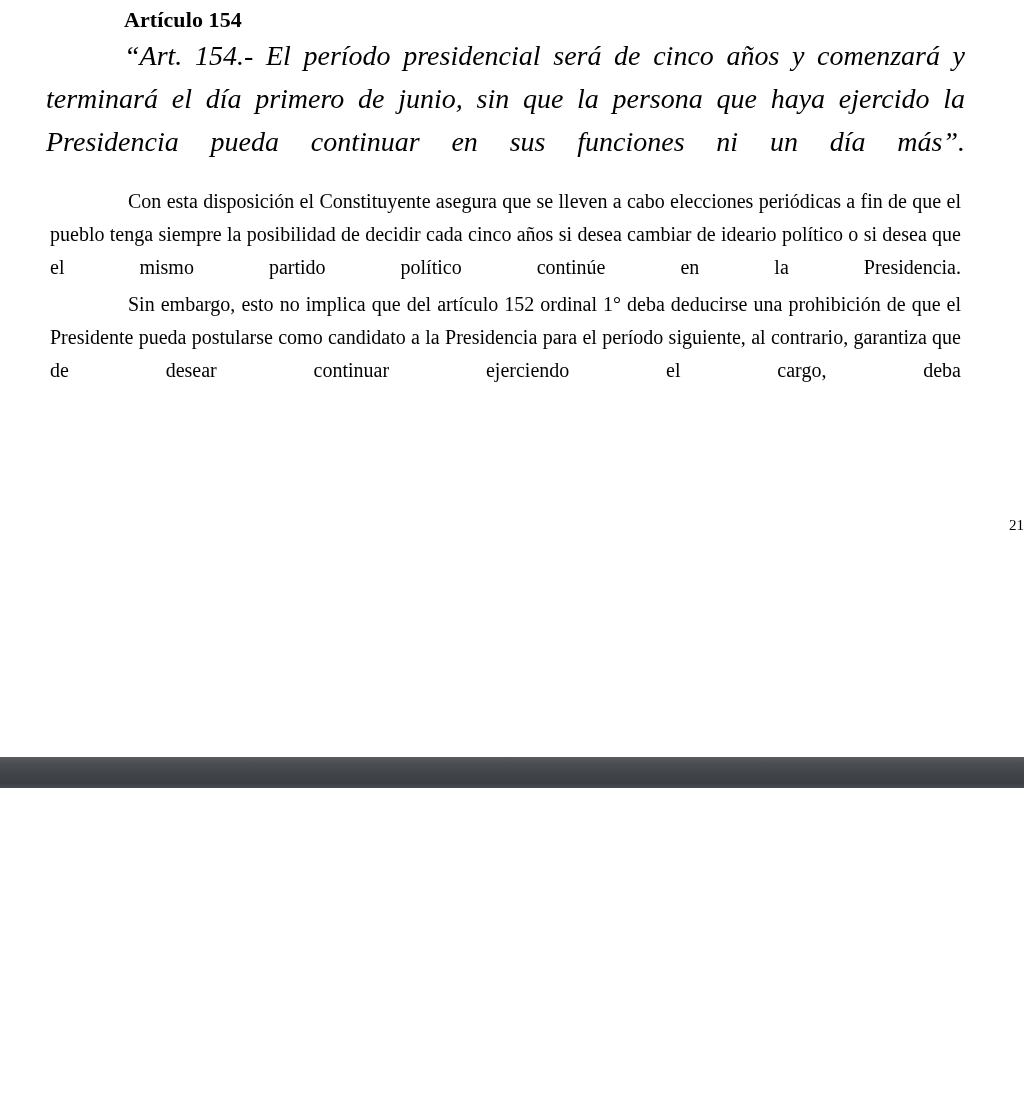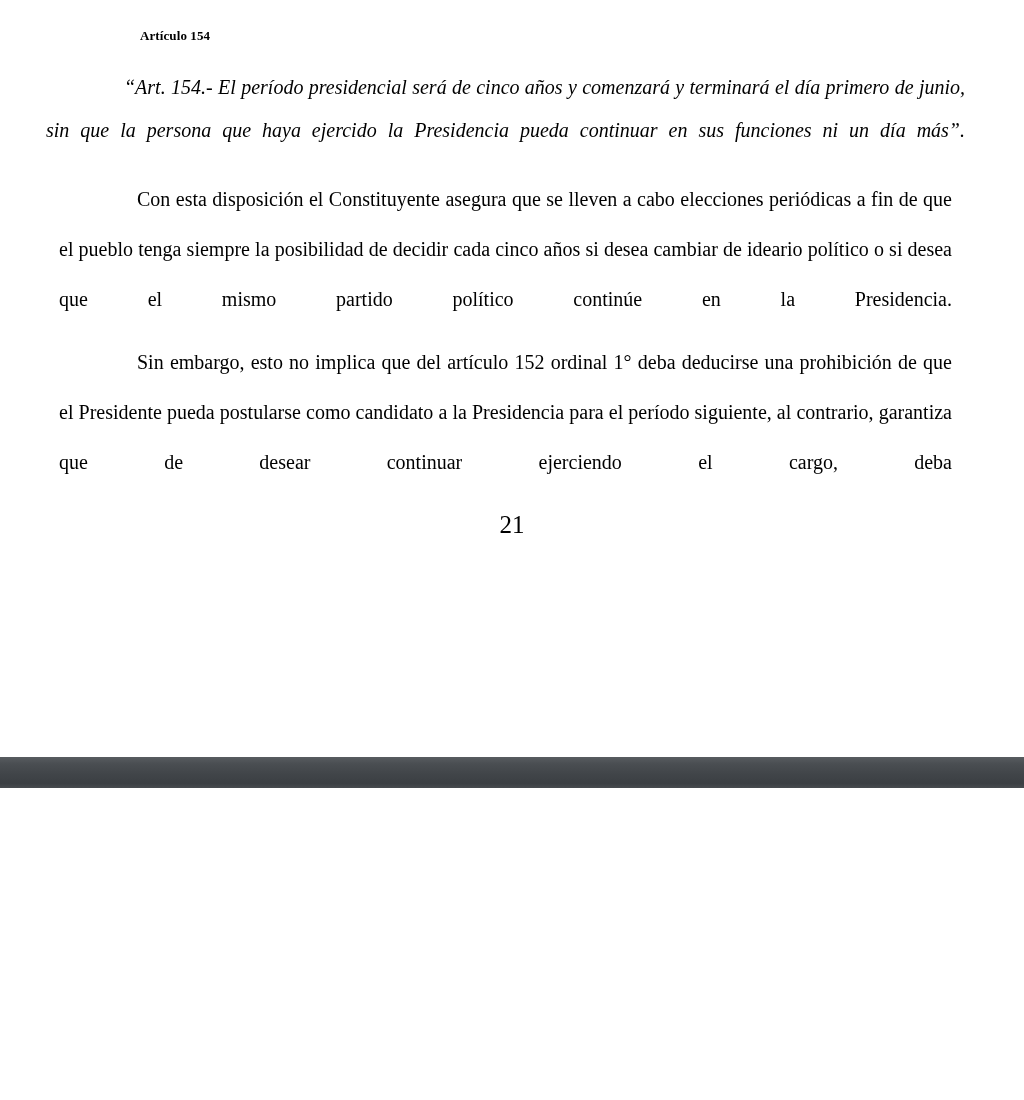--- a/index.html
+++ b/index.html
@@ -32,56 +32,56 @@
   .page-one { top: 0; height: 757px; }
   .page-two { top: 788px; height: 312px; }
 
   .text-col {
     position: absolute;
     left: 46px;
     width: 919px;
   }
 
   .doc-heading {
-    font-size: 13px;
+    font-size: 22px;
     font-weight: bold;
     line-height: 28px;
-    margin: 16px;
+    margin: 0;
     padding-left: 78px;
     letter-spacing: 0.1px;
   }
 
   .quote-block {
     margin: 0;
     font-style: italic;
-    font-size: 20px;
+    font-size: 28px;
     line-height: 43px;
     text-align: justify;
     text-justify: inter-word;
     text-indent: 78px;
   }
 
   .body-par {
-    margin: 13px;
+    margin: 4px;
     font-size: 20px;
-    line-height: 50px;
+    line-height: 33px;
     text-align: justify;
     text-justify: inter-word;
     text-indent: 78px;
   }
 
   
   .justify-all { text-align-last: justify; }
 
   .page-number {
     position: absolute;
     left: 0;
     width: 1024px;
-    text-align: center;
-    font-size: 25px;
+    text-align: right;
+    font-size: 15px;
     line-height: 26px;
   }
 
   
   .page-separator {
     position: absolute;
     left: 0;
     top: 757px;
     width: 1024px;
     height: 31px;

